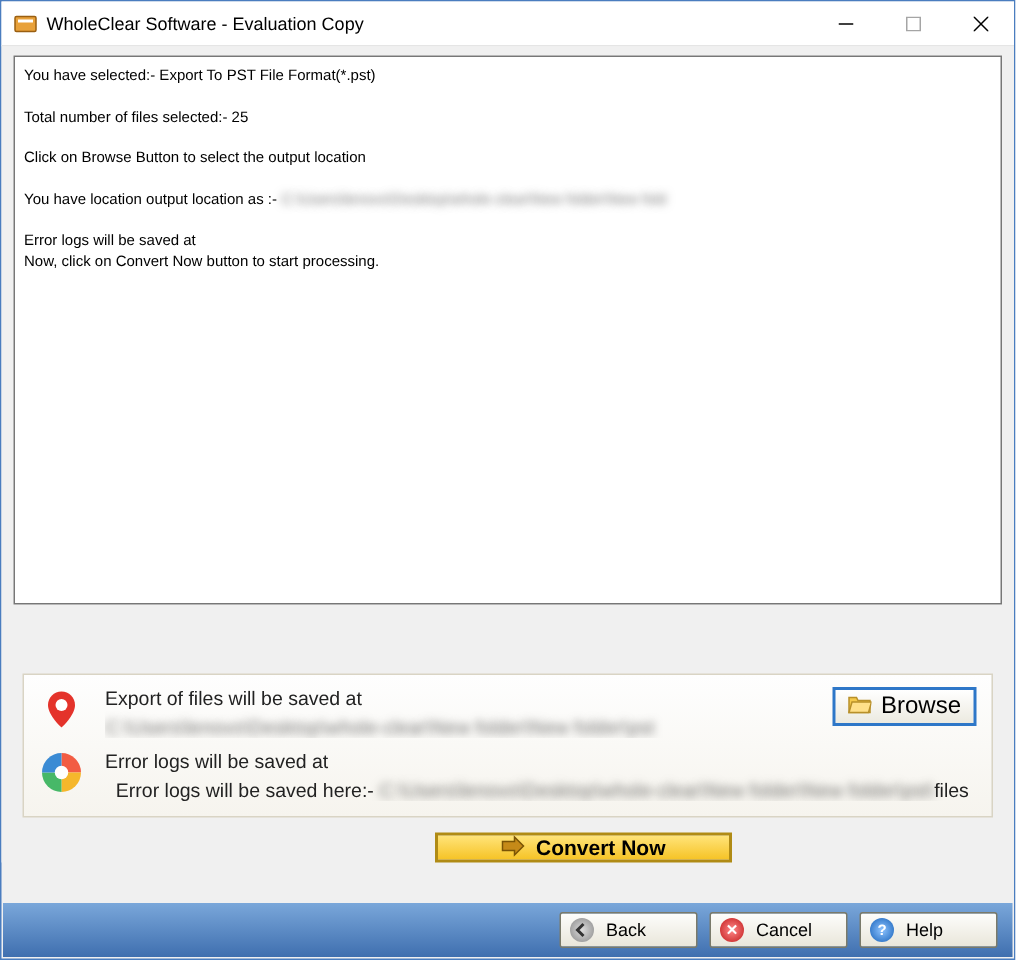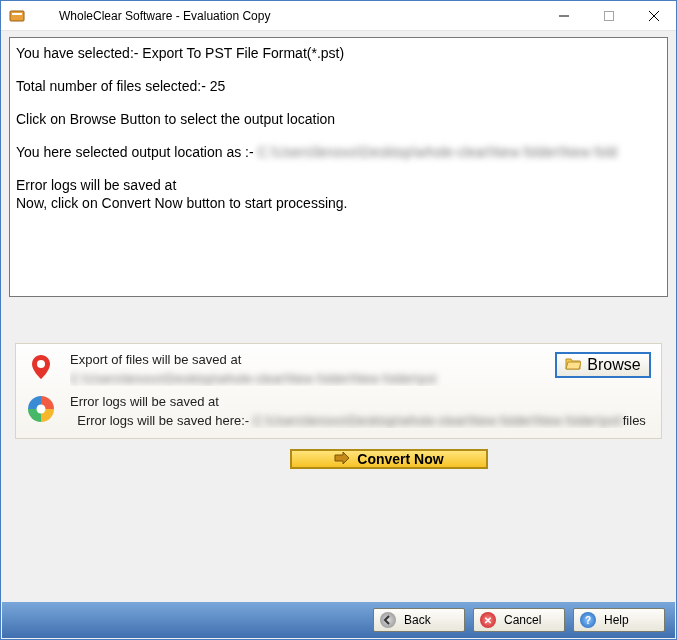--- a/index.html
+++ b/index.html
@@ -1,33 +1,33 @@
 <!DOCTYPE html>
 <html><head>
 <meta charset="utf-8">
 <style>
   * { box-sizing: border-box; }
   html, body { margin: 0; padding: 0; font-family: "Segoe UI", Tahoma, sans-serif; font-size: 12px; background: #fff; }
   .window { width: 677px; height: 640px; border: 1px solid #4a7dbf; position: relative; background: #f0f0f0; }
-  .titlebar { height: 30px; background: #fff; display: flex; align-items: center; padding: 0 0 0 8px; border-bottom: 1px solid #e5e5e5; gap: 28px; }
+  .titlebar { height: 30px; background: #fff; display: flex; align-items: center; padding: 0 0 0 8px; border-bottom: 1px solid #e5e5e5; }
   .titlebar .app-icon { width: 16px; height: 16px; margin-right: 6px; }
   .titlebar .title { flex: 1; color: #000; font-size: 12px; }
   .titlebar .win-controls { display: flex; }
   .titlebar .win-btn { width: 45px; height: 29px; display: flex; align-items: center; justify-content: center; color: #333; font-family: inherit; }
   .titlebar .win-btn svg { display: block; }
   .titlebar .win-btn.dim { opacity: 0.35; }
 
   .content { padding: 6px 8px 0 8px; background: #f0f0f0; }
   .log-area {
     background: #fff;
     border: 1px solid #777;
     width: 100%;
-    height: 260px;
+    height: 366px;
     padding: 6px 6px;
-    font-size: 14px;
+    font-size: 10px;
     color: #000;
     line-height: 1.35;
     overflow: hidden;
     white-space: normal;
   }
   .log-area p { margin: 0 0 14px 0; }
   .log-area p.tight { margin: 0; }
   .blur { color: transparent; text-shadow: 0 0 6px rgba(0,0,0,0.55); }
 
   .spacer { height: 46px; }
@@ -156,21 +156,21 @@
       </div>
     </div>
   </div>
 
   <div class="content">
     <div class="log-area">
       <p>You have selected:- Export To PST File Format(*.pst)</p>
       <p>Total number of files selected:- 25</p>
       <p>Click on Browse Button to select the output location</p>
       <p>
-        <span>You here selected output location as :- </span><span class="blur">C:\Users\lenovo\Desktop\whole-clear\New folder\New fold</span>
+        <span>You have location output location as :- </span><span class="blur">C:\Users\lenovo\Desktop\whole-clear\New folder\New fold</span>
       </p>
       <p class="tight">Error logs will be saved at</p>
       <p class="tight">Now, click on Convert Now button to start processing.</p>
     </div>
 
     <div class="spacer"></div>
 
     <div class="info-panel">
       <div class="info-row">
         <span class="info-icon">

